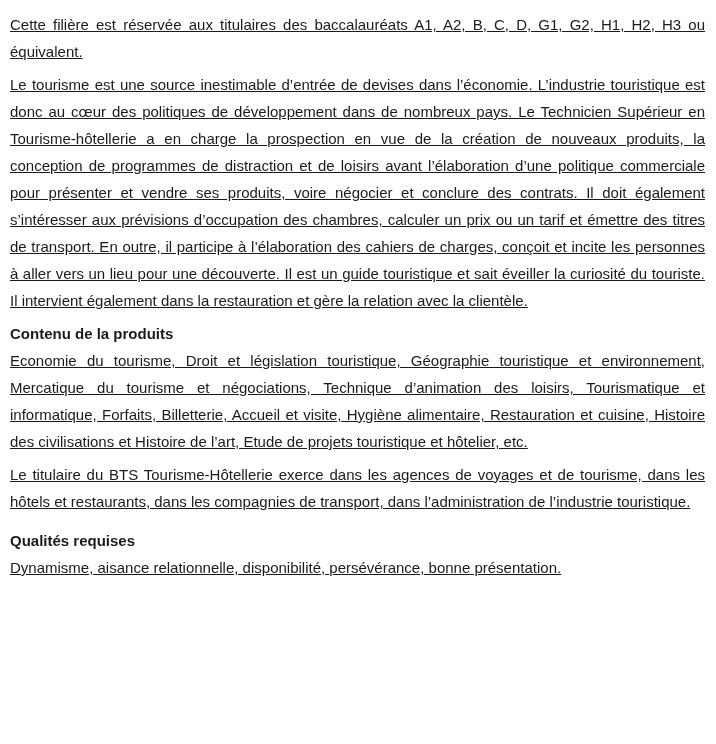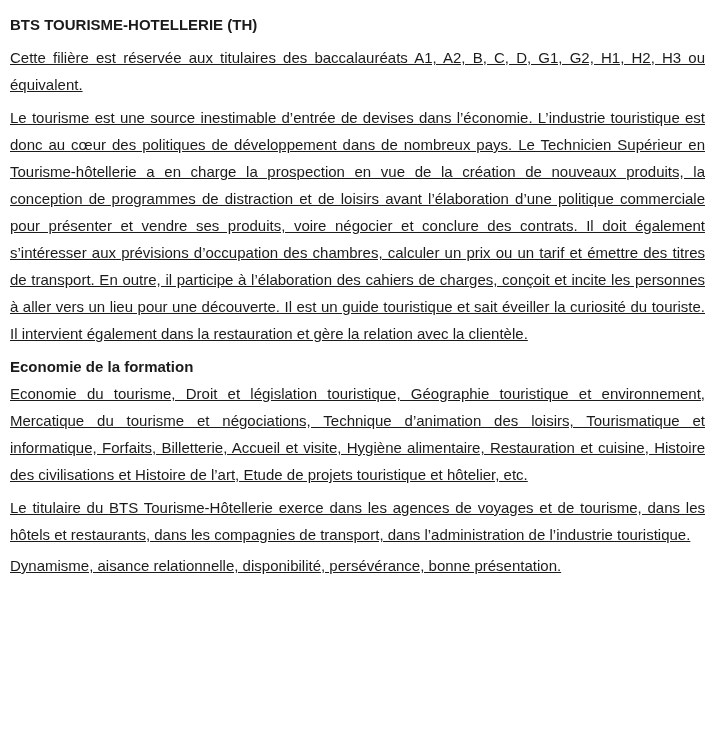--- a/index.html
+++ b/index.html
@@ -26,41 +26,41 @@
   .h.gap-after {
     margin-bottom: 6px;
   }
   .para {
     margin: 0 0 6px 0;
     text-align: justify;
     text-justify: inter-word;
     text-decoration: underline;
   }
   .para.tight {
-    margin-bottom: 4px;
+    margin-bottom: 12px;
   }
 </style>
 </head>
 <body>
 
 <div class="doc">
 
-  <h1 class="h gap-after">BTS TOURISME-HOTELLERIE (TH)</h1>
 
   <p class="para">Cette filière est réservée aux titulaires des baccalauréats A1, A2, B, C, D, G1, G2, H1, H2, H3 ou équivalent.</p>
 
 
   <p class="para">Le tourisme est une source inestimable d’entrée de devises dans l’économie. L’industrie touristique est donc au cœur des politiques de développement dans de nombreux pays. Le Technicien Supérieur en Tourisme-hôtellerie a en charge la prospection en vue de la création de nouveaux produits, la conception de programmes de distraction et de loisirs avant l’élaboration d’une politique commerciale pour présenter et vendre ses produits, voire négocier et conclure des contrats. Il doit également s’intéresser aux prévisions d’occupation des chambres, calculer un prix ou un tarif et émettre des titres de transport. En outre, il participe à l’élaboration des cahiers de charges, conçoit et incite les personnes à aller vers un lieu pour une découverte. Il est un guide touristique et sait éveiller la curiosité du touriste. Il intervient également dans la restauration et gère la relation avec la clientèle.</p>
 
-  <h2 class="h">Economie de la formation</h2>
+  <h2 class="h">Contenu de la produits</h2>
 
 
 
 
   <p class="para">Economie du tourisme, Droit et législation touristique, Géographie touristique et environnement, Mercatique du tourisme et négociations, Technique d’animation des loisirs, Tourismatique et informatique, Forfaits, Billetterie, Accueil et visite, Hygiène alimentaire, Restauration et cuisine, Histoire des civilisations et Histoire de l’art, Etude de projets touristique et hôtelier, etc.</p>
 
 
   <p class="para tight">Le titulaire du BTS Tourisme-Hôtellerie exerce dans les agences de voyages et de tourisme, dans les hôtels et restaurants, dans les compagnies de transport, dans l’administration de l’industrie touristique.</p>
 
+  <h2 class="h">Qualités requises</h2>
 
   <p class="para tight">Dynamisme, aisance relationnelle, disponibilité, persévérance, bonne présentation.</p>
 
 </div>
 
 </body></html>

